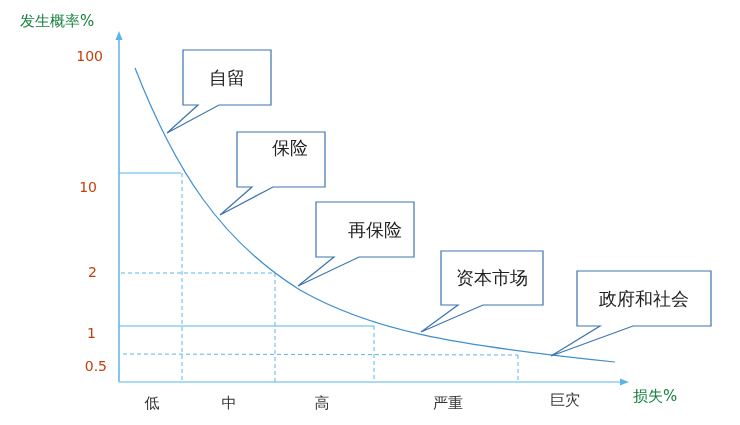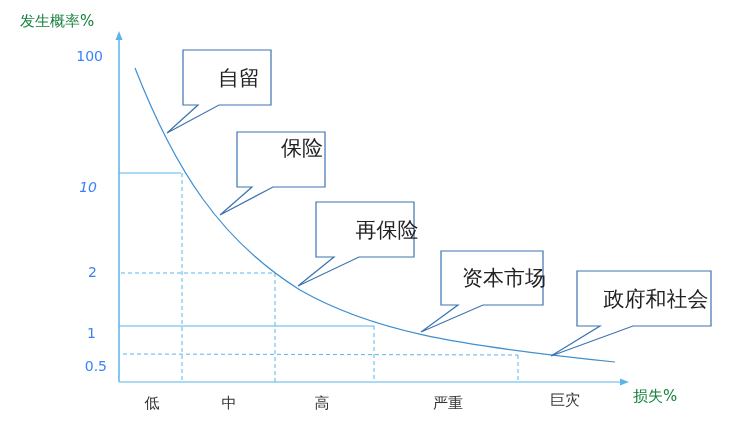--- a/index.html
+++ b/index.html
@@ -1,21 +1,21 @@
 <!DOCTYPE html>
 <html><head>
 <meta charset="utf-8">
 <style>
   html,body{margin:0;padding:0;background:#ffffff;}
   body{width:740px;height:425px;position:relative;overflow:hidden;font-family:"DejaVu Sans","Liberation Sans",sans-serif;}
   svg{position:absolute;left:0;top:0;}
   .lbl{position:absolute;color:#15803d;font-size:15px;white-space:nowrap;}
-  .ylabel{position:absolute;color:#3b82f6;font-size:14px;text-align:right;width:40px;}
+  .ylabel{position:absolute;color:#c2410c;font-size:14px;text-align:right;width:40px;}
   .xlabel{position:absolute;color:#333;font-size:15px;text-align:center;width:40px;}
-  .callout-text{position:absolute;color:#222;font-size:21px;text-align:center;display:flex;align-items:center;justify-content:center;padding-left:12px;}
+  .callout-text{position:absolute;color:#222;font-size:18px;text-align:center;display:flex;align-items:center;justify-content:center;}
 </style>
 </head>
 <body>
 
 <svg width="740" height="425" viewBox="0 0 740 425">
 
   <g>
     <line x1="119" y1="382" x2="119" y2="38" stroke="#5bb5e8" stroke-width="1.5"></line>
     <polygon points="119,31 115.5,40 122.5,40" fill="#5bb5e8"></polygon>
     <line x1="119" y1="382" x2="622" y2="382" stroke="#8fcff0" stroke-width="1.5"></line>
@@ -50,21 +50,21 @@
   </g>
   <g>
     <path d="M577,271 H711 V326 H633 L551,356 L600,326 H577 Z" fill="#ffffff" stroke="#3c74b0" stroke-width="1.2"></path>
   </g>
 </svg>
 
 <div class="lbl" style="left:20px;top:12px;font-size:15px;">发生概率%</div>
 <div class="lbl" style="left:633px;top:387px;font-size:15px;">损失%</div>
 
 <div class="ylabel" style="left:63px;top:48px;">100</div>
-<div class="ylabel" style="left:57px;top:179px;font-style:italic;">10</div>
+<div class="ylabel" style="left:57px;top:179px;">10</div>
 <div class="ylabel" style="left:57px;top:264px;">2</div>
 <div class="ylabel" style="left:56px;top:325px;">1</div>
 <div class="ylabel" style="left:67px;top:358px;">0.5</div>
 
 <div class="xlabel" style="left:132px;top:394px;">低</div>
 <div class="xlabel" style="left:209px;top:394px;">中</div>
 <div class="xlabel" style="left:302px;top:394px;">高</div>
 <div class="xlabel" style="left:423px;top:394px;width:50px;text-align:center;">严重</div>
 <div class="xlabel" style="left:540px;top:391px;width:50px;">巨灾</div>
 

